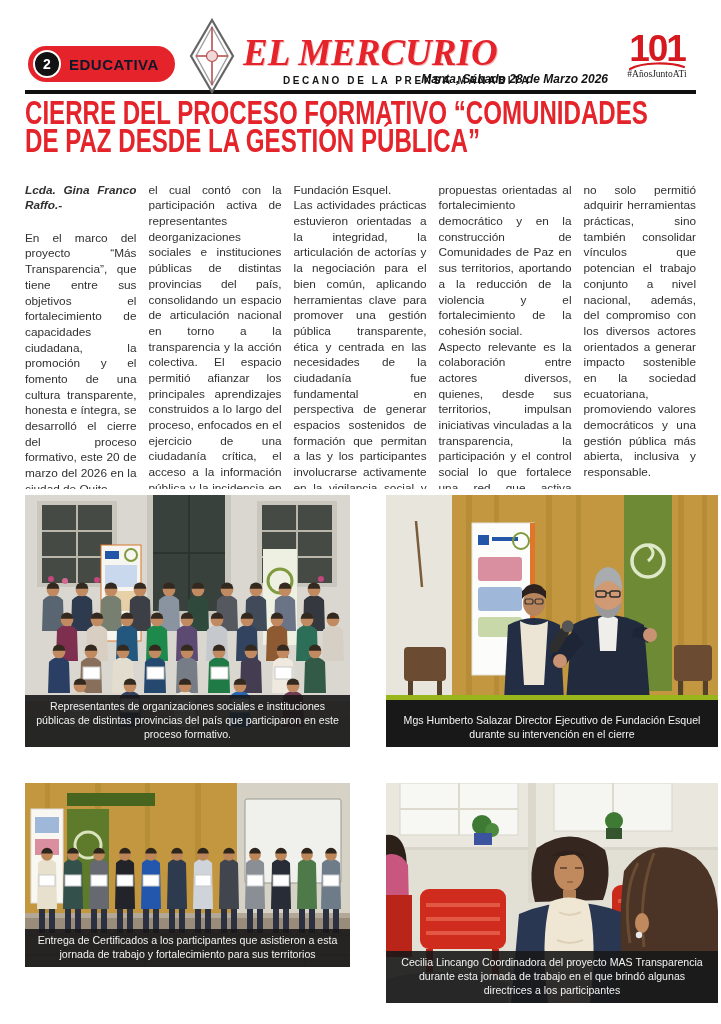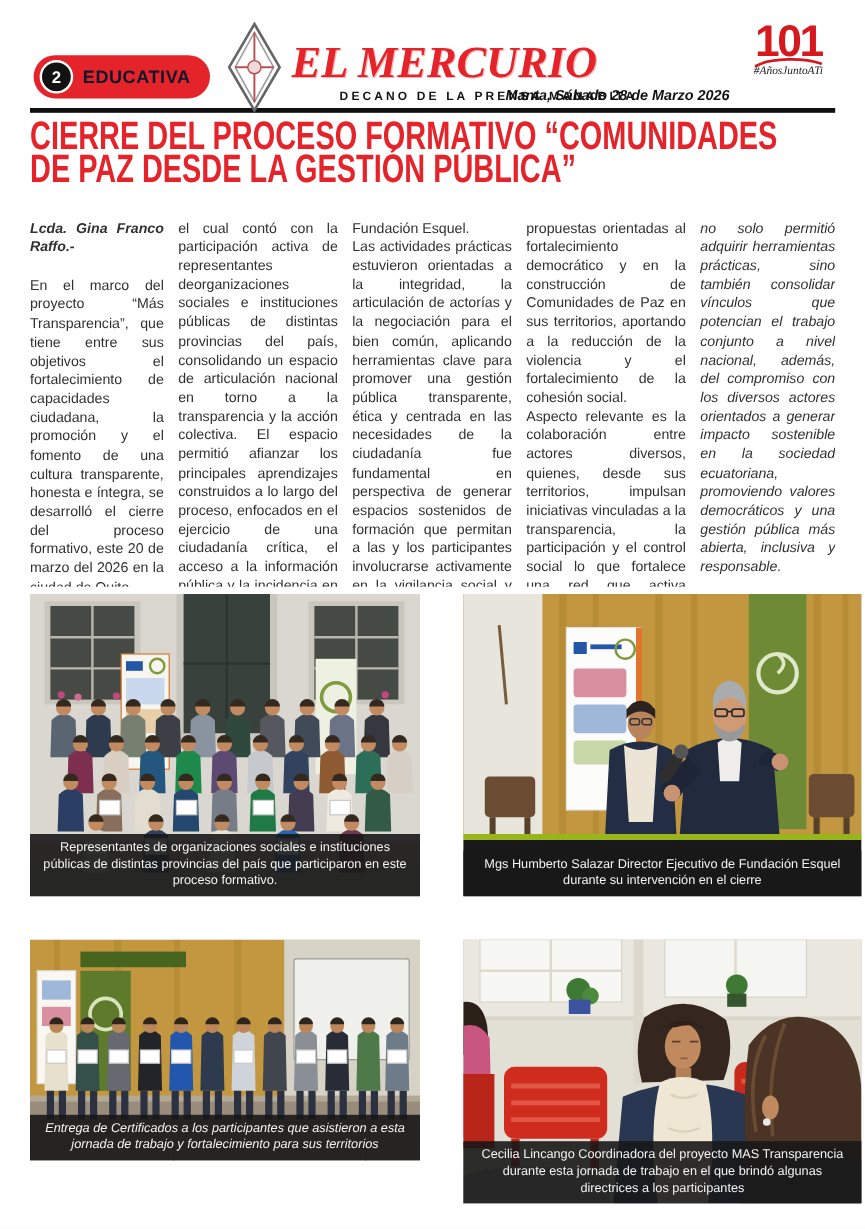--- a/index.html
+++ b/index.html
@@ -29,53 +29,53 @@
     text-shadow:1px 1px 0 #f5b8b8;
   }
   .tagline{
     font-family:Liberation Sans, sans-serif;font-weight:bold;color:#151515;
     font-size:10px;letter-spacing:2.6px;margin:4px 0 0 40px;
   }
   .dateline{
     position:absolute;right:88px;bottom:2px;font-weight:bold;font-style:italic;
     font-size:12px;color:#121212;margin-left:43px;
   }
-  .anniv{position:absolute;right:0;top:0;width:78px;text-align:center;}
+  .anniv{position:absolute;right:0;top:14px;width:78px;text-align:center;}
   .anniv-num{
     color:#d6191f;font-weight:bold;font-size:37px;line-height:.9;
     letter-spacing:-2px;font-family:"Liberation Sans",sans-serif;
   }
   .anniv-swoosh{display:block;margin:-4px auto 0;}
   .anniv-tag{
-    font-family:"Liberation Serif",serif;font-style:italic;font-size:9.5px;
+    font-family:"Liberation Serif",serif;font-size:9.5px;
     color:#222;margin-top:-2px;white-space:nowrap;
   }
   .rule{height:4px;background:#101010;margin:2px 25px 0;}
   
   .headline{
     margin:5px 25px 0;color:#e4232a;font-weight:bold;
     font-size:33px;line-height:28px;letter-spacing:0;
     transform:scaleX(.73);transform-origin:left top;width:137%;
     white-space:pre-line;
   }
   
   .article{
     display:flex;justify-content:space-between;margin:12px 25px 0;height:322px;overflow:hidden;gap:12px;
   }
   .col{font-size:11.8px;line-height:1.33;text-align:justify;white-space:pre-line;}
-  .col-1{width:114px;}.col-2,.col-3,.col-4{width:136px;}.col-5{width:115px;font-style:italic;}
+  .col-1{width:114px;}.col-2,.col-3,.col-4{width:136px;}.col-5{width:115px;}
   .byline{font-weight:bold;font-style:italic;margin:0 0 1px;}
   .body-text{margin:0;}
   
   .photos{
     margin:6px 25px 0;display:grid;grid-template-columns:325px 332px;
     grid-template-rows:252px 220px;column-gap:8px;row-gap:2px;gap:36px;
   }
   figure{position:relative;margin:0;overflow:hidden;background:#ccc;}
-  .fig-3{height:184px;align-self:start;font-style:italic;}
+  .fig-3{height:184px;align-self:start;}
   figure svg{display:block;}
   .caption{
     position:absolute;left:0;right:0;bottom:0;background:rgba(24,24,24,.9);
     color:#f2f2f2;font-size:10.6px;line-height:1.32;text-align:center;
     padding:5px 10px;box-sizing:border-box;
   }
 </style>
 </head>
 <body>
 

